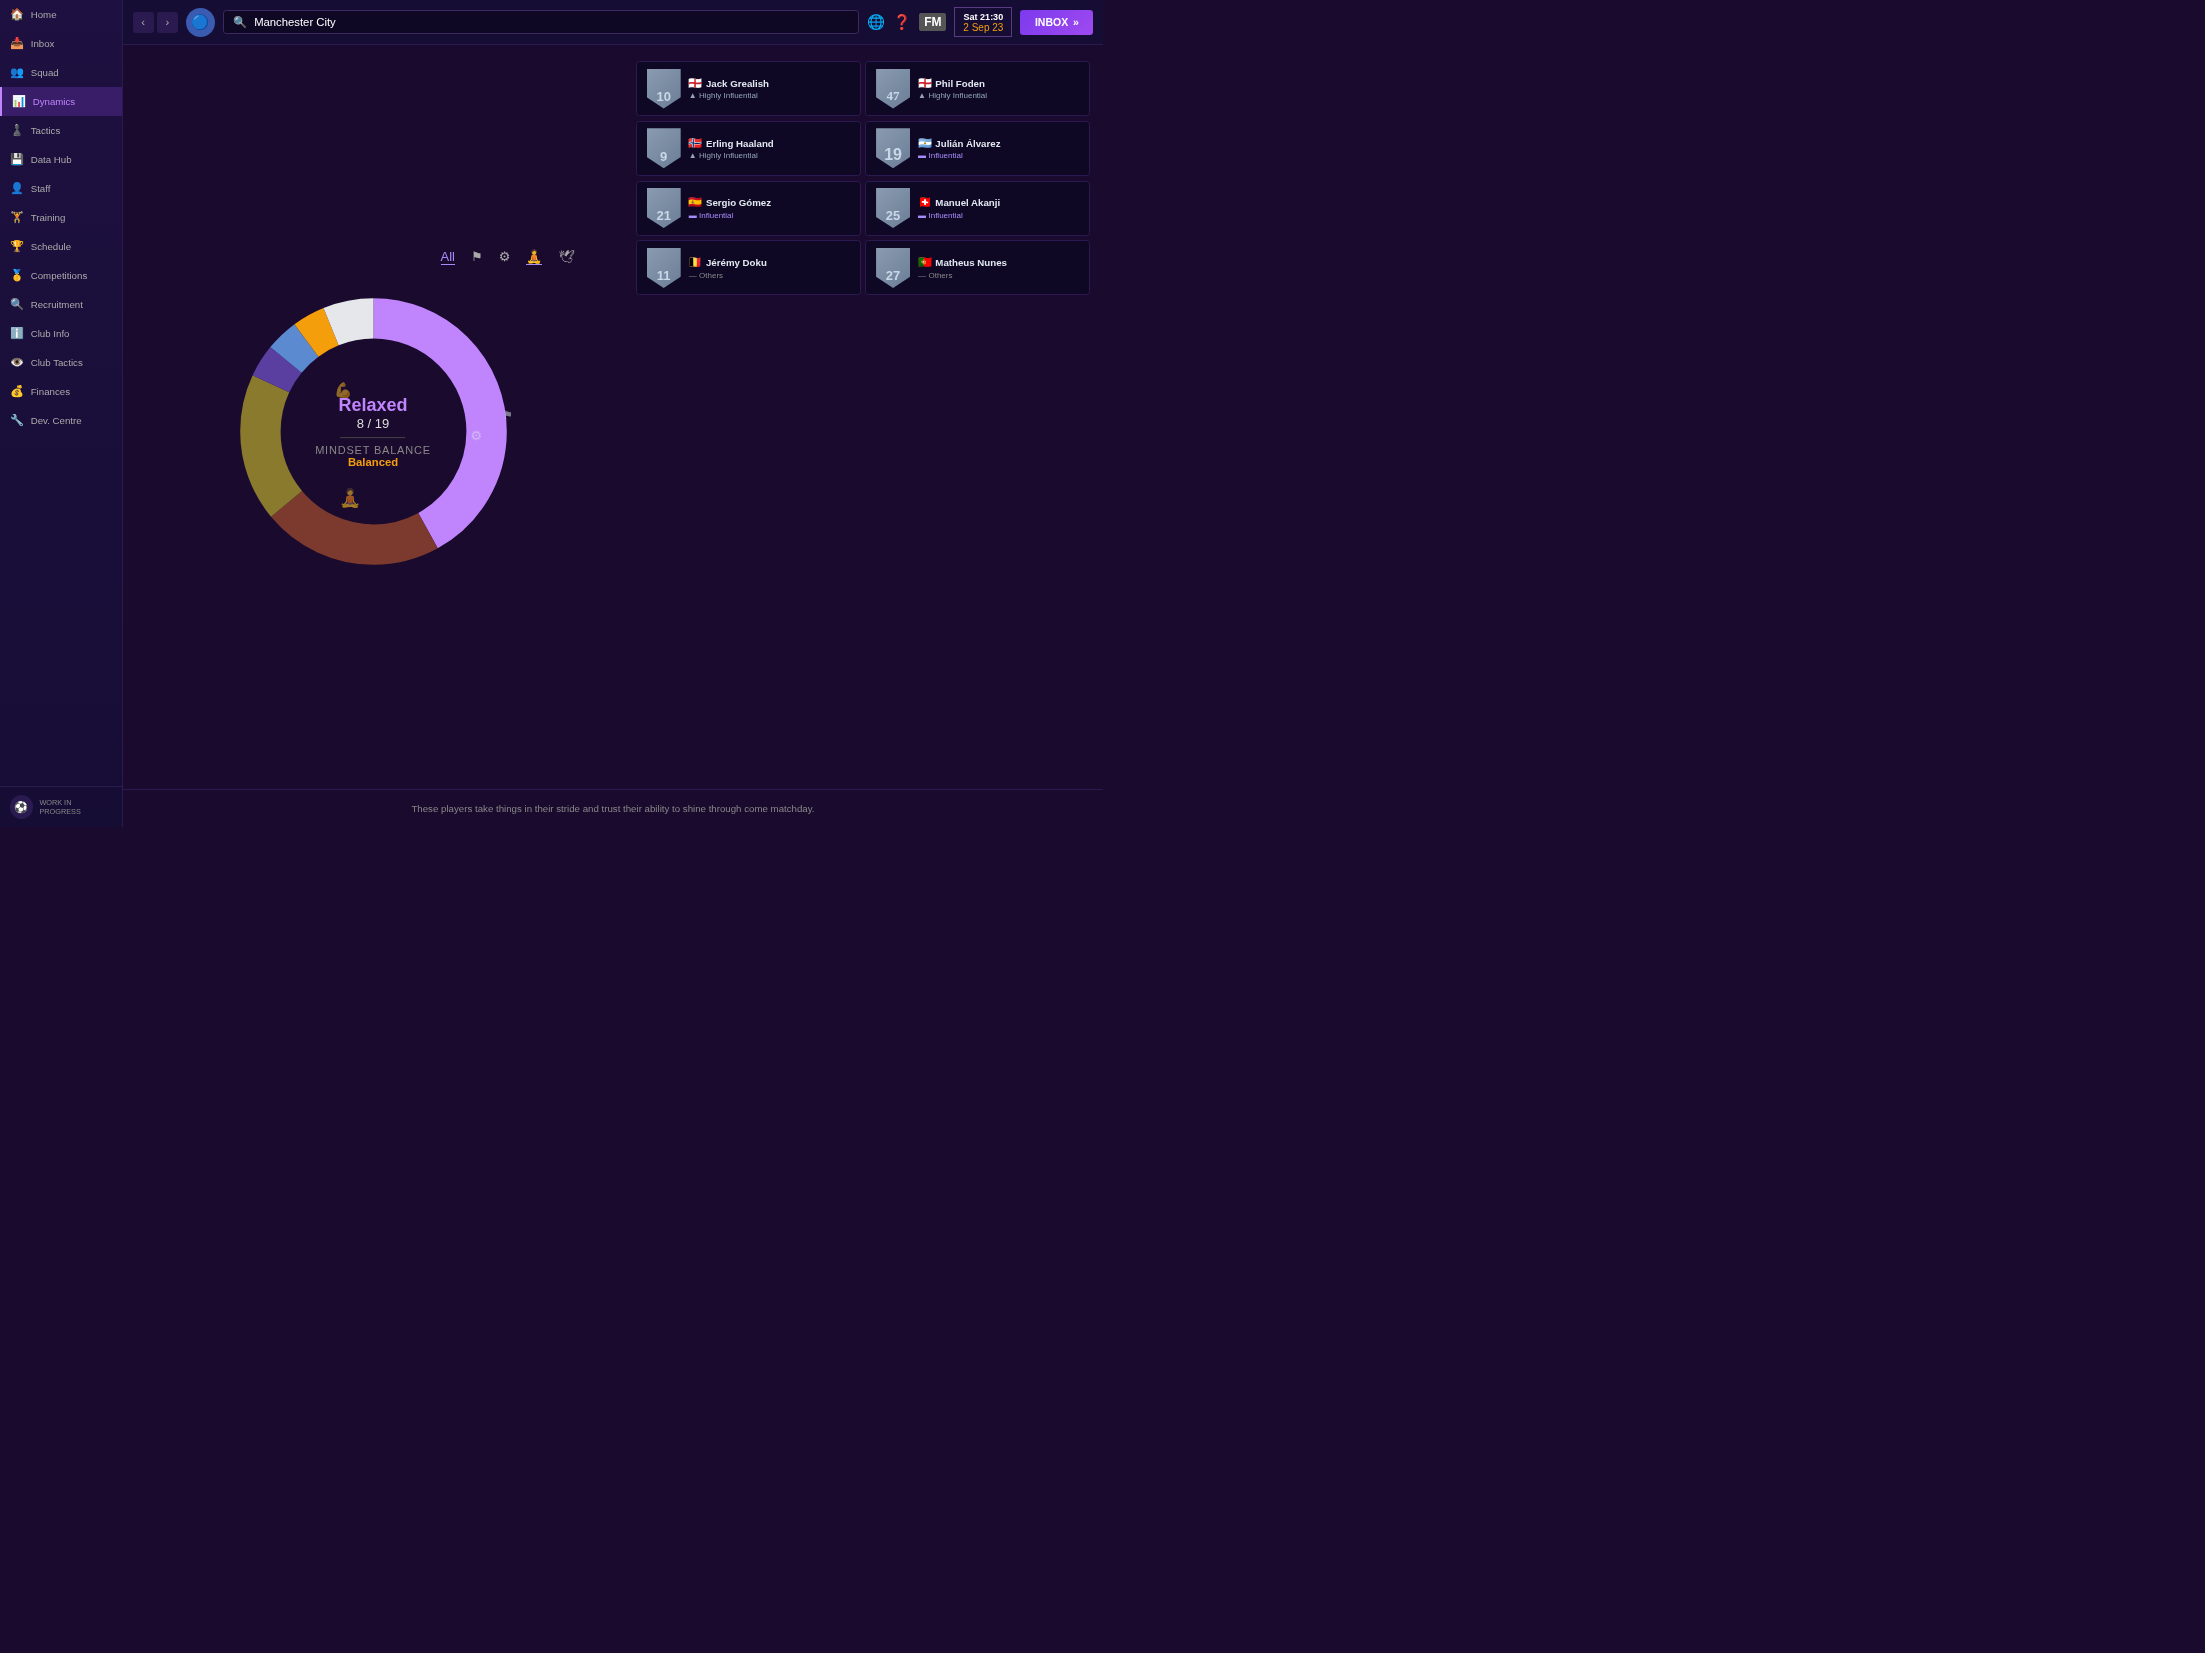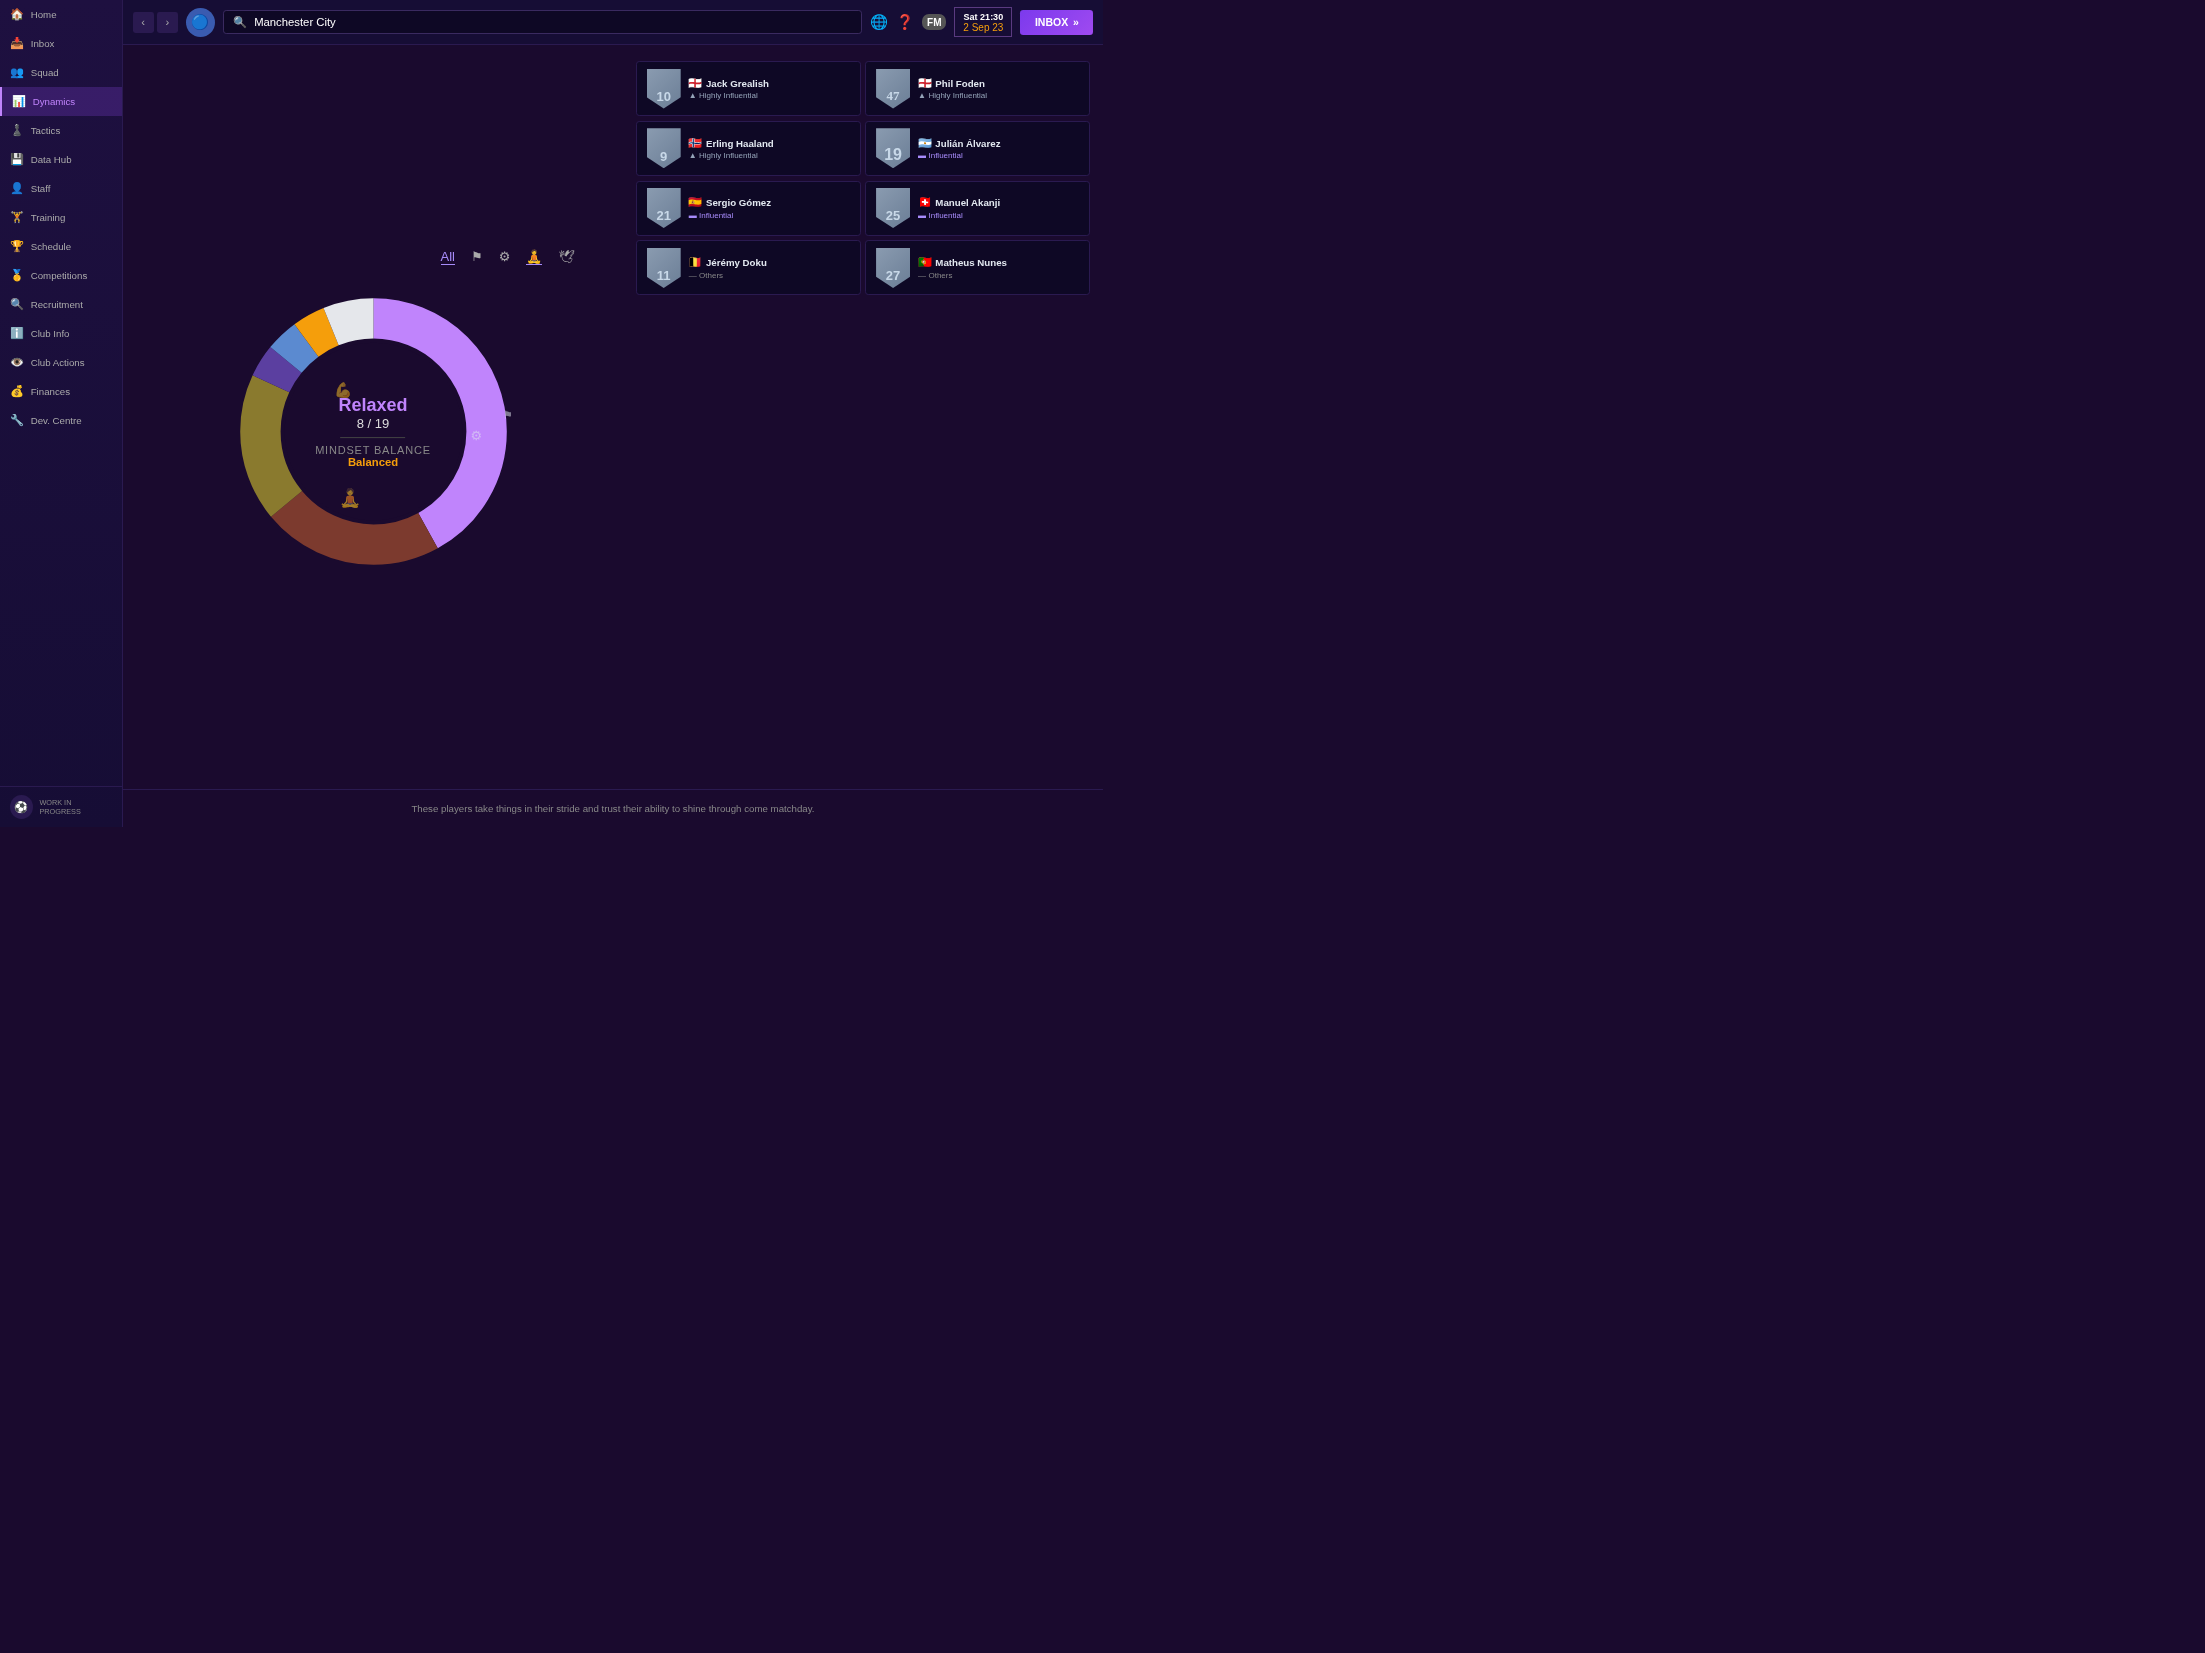--- a/index.html
+++ b/index.html
@@ -107,22 +107,22 @@
       font-size: 11.3px;
       display: flex; align-items: center; gap: 6.5px;
     }
     .search-bar input {
       background: transparent; border: none; color: #fff; font-size: 11.3px;
       outline: none; flex: 1;
     }
     .topbar-icons { display: flex; gap: 8px; align-items: center; }
     .topbar-icon { color: #aaa; font-size: 14.5px; cursor: pointer; }
     .fm-badge {
-      background: #555; color: #fff; font-size: 10px; font-weight: bold;
-      padding: 2.4px 4.8px; border-radius: 7px;
+      background: #555; color: #fff; font-size: 12px; font-weight: bold;
+      padding: 2.4px 4.8px; border-radius: 2px;
     }
     .datetime {
       border: 0.8px solid #5a3a80;
       padding: 3.2px 8px;
       border-radius: 0;
       text-align: center;
       font-size: 9px;
     }
     .datetime .time { color: #fff; font-weight: bold; }
     .datetime .date { color: #f59e0b; font-size: 10px; }
@@ -300,21 +300,21 @@
       <div class="sidebar-item">
     <span class="sidebar-icon">🔍</span>
     <span class="sidebar-label">Recruitment</span>
   </div>
       <div class="sidebar-item">
     <span class="sidebar-icon">ℹ️</span>
     <span class="sidebar-label">Club Info</span>
   </div>
       <div class="sidebar-item">
     <span class="sidebar-icon">👁️</span>
-    <span class="sidebar-label">Club Actions</span>
+    <span class="sidebar-label">Club Tactics</span>
   </div>
       <div class="sidebar-item">
     <span class="sidebar-icon">💰</span>
     <span class="sidebar-label">Finances</span>
   </div>
       <div class="sidebar-item">
     <span class="sidebar-icon">🔧</span>
     <span class="sidebar-label">Dev. Centre</span>
   </div>
     </div>

